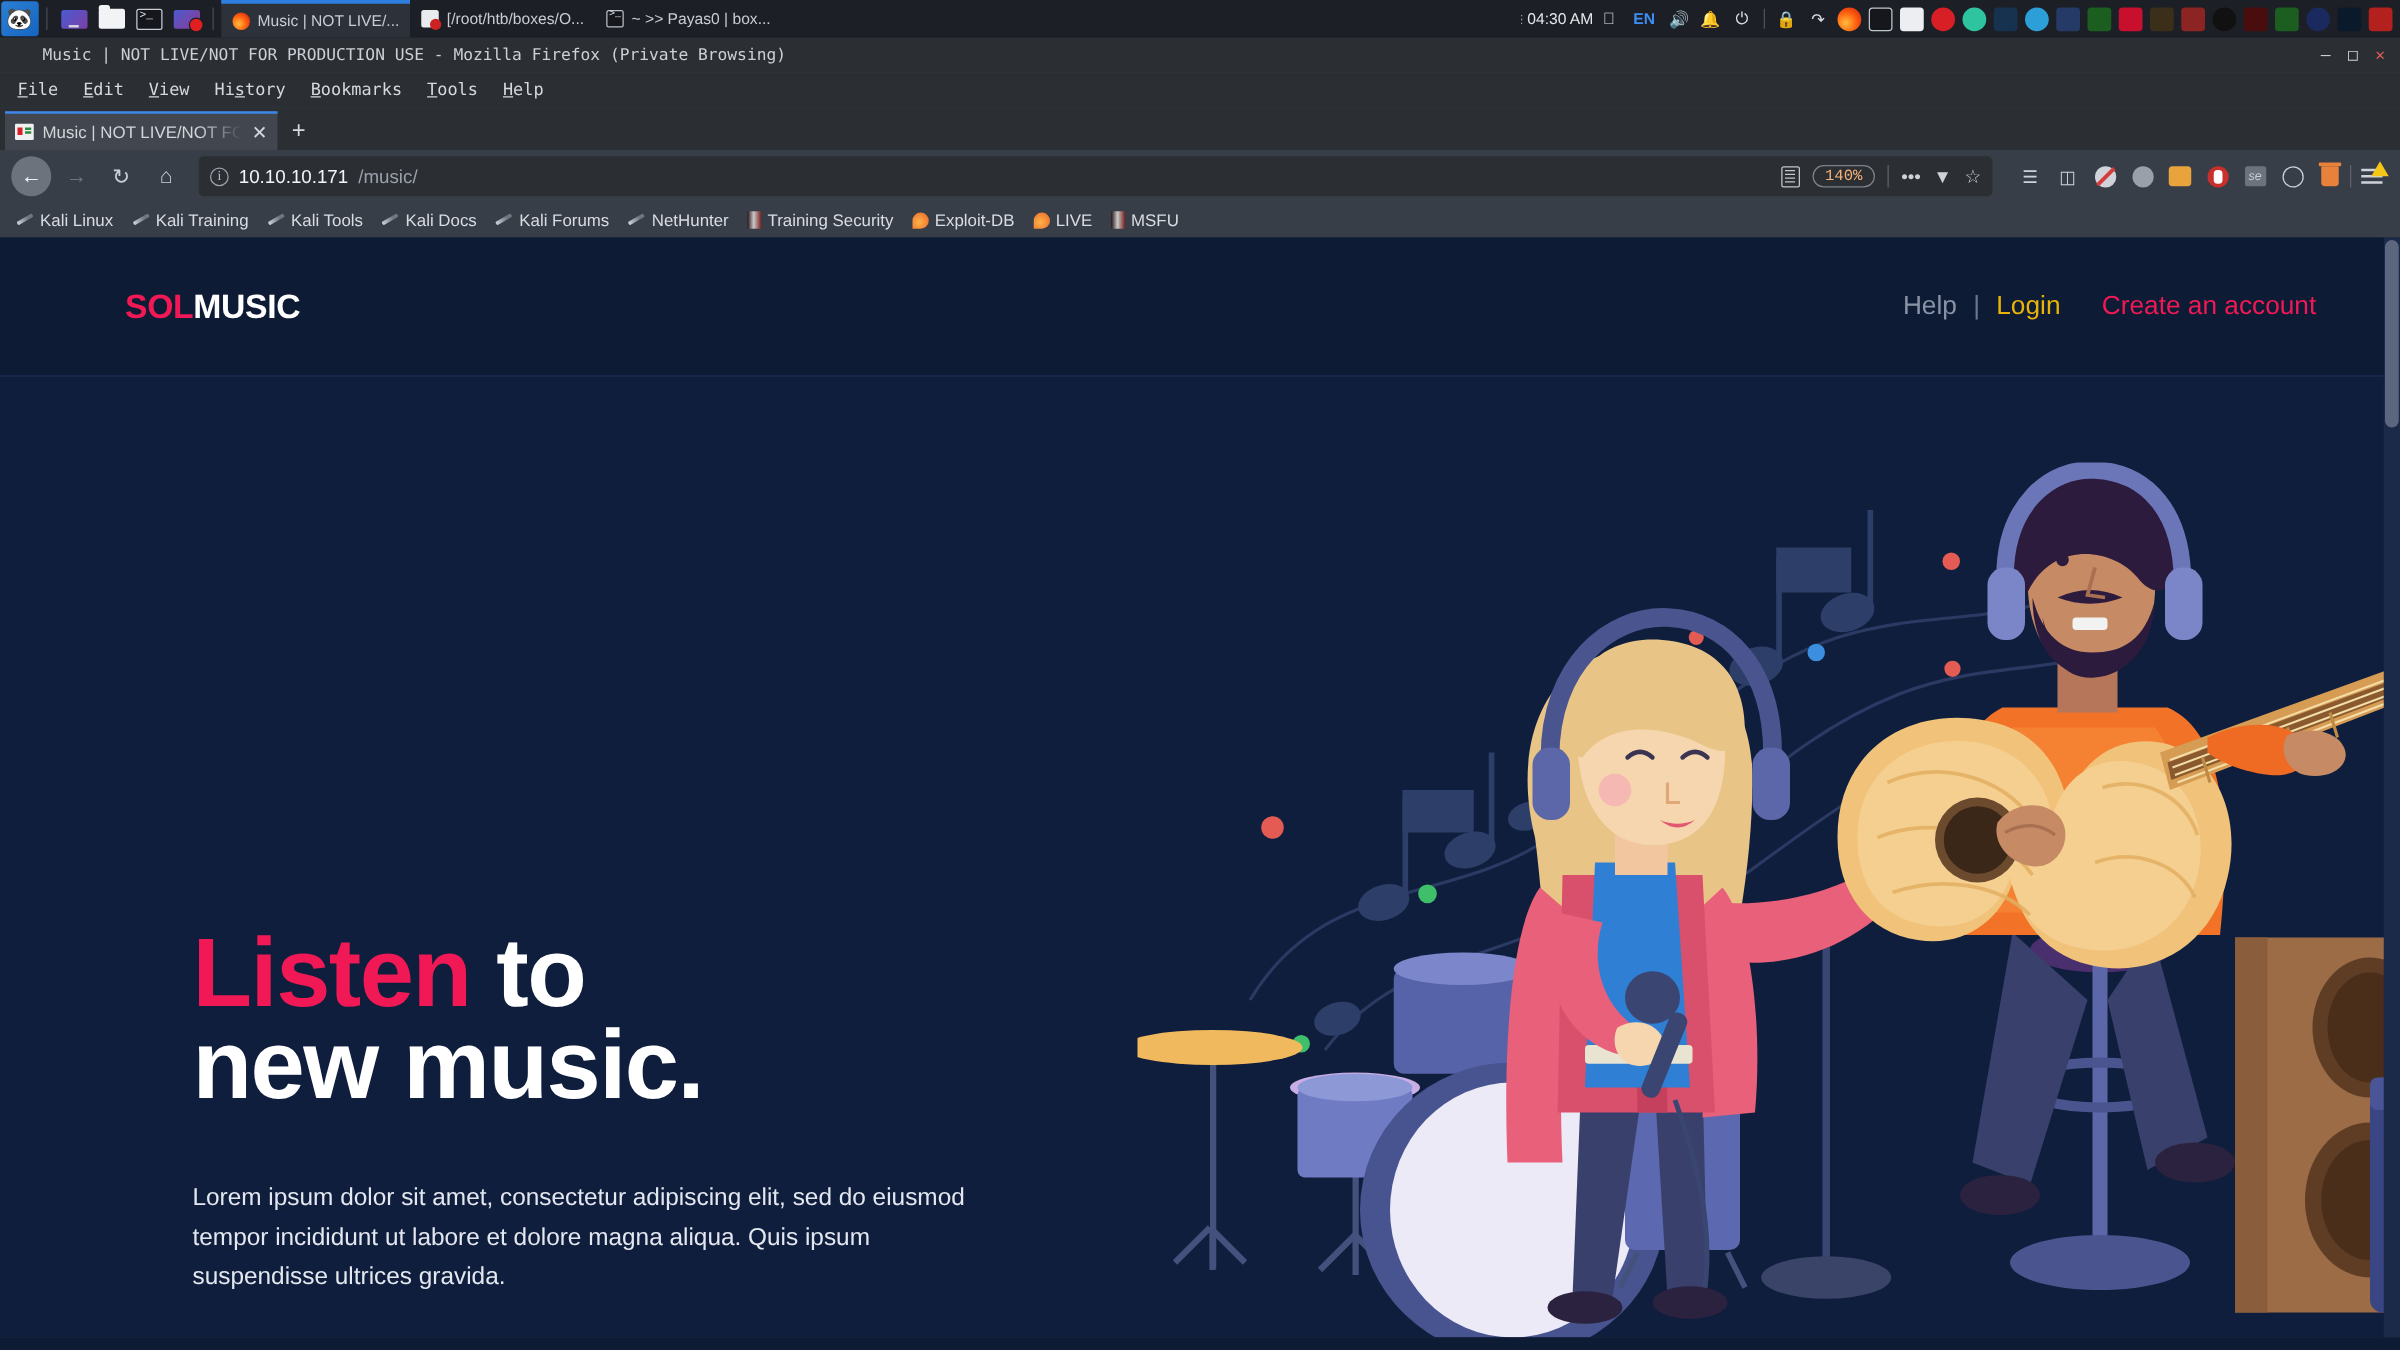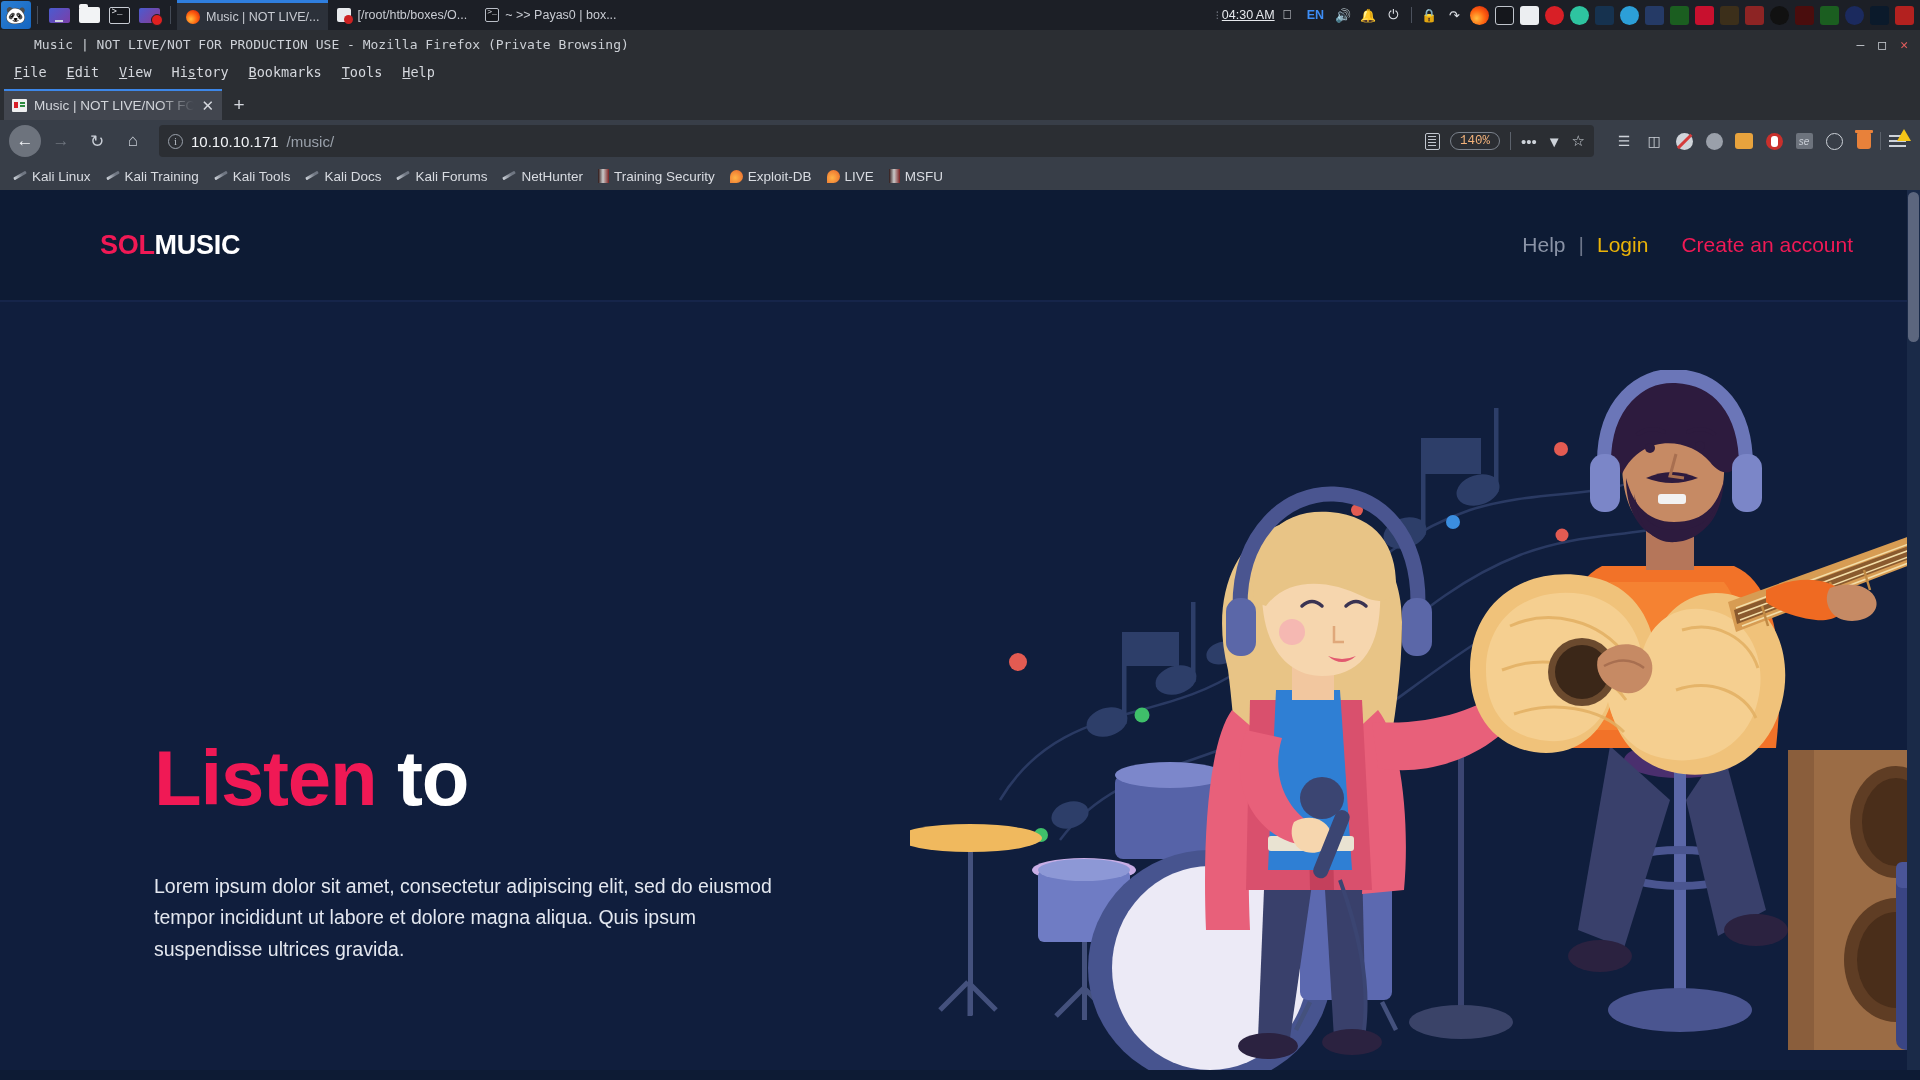--- a/index.html
+++ b/index.html
@@ -63,21 +63,21 @@
   }
   .fav-doc { background:#e9ebee; position:relative; }
   .fav-doc::after{content:"";position:absolute;right:-2px;bottom:-2px;width:9px;height:9px;
     border-radius:50%;background:#cc2222;}
   .fav-term { background:#15171c; border:1px solid #b9bec7; position:relative;}
   .fav-term::after{content:">_";position:absolute;top:-2px;left:1px;font-size:8px;color:#e8eaee;
     font-family:"Liberation Mono", monospace;}
   .tb-label { overflow:hidden; text-overflow: ellipsis; }
 
   .tb-right { margin-left:auto; display:flex; align-items:center; height:30px; padding-right:3px; }
-  .tb-clock { font-size:12.5px; color:#e6e8ec; display:flex; align-items:center; gap:4px;text-decoration:underline;}
+  .tb-clock { font-size:12.5px; color:#e6e8ec; display:flex; align-items:center; gap:4px;}
   .dots3 { letter-spacing:0; font-size:9px; line-height:7px; color:#9aa0ab; }
   .tb-ic { width:25px; height:30px; display:flex; align-items:center; justify-content:center;
      color:#dfe2e7; font-size:13px; }
   .tb-lang { color:#3d8df5; font-weight:bold; font-size:12.5px; padding:0 7px; }
   .tb-divider { width:1px;height:16px;background:#4b515d;margin:0 5px; }
   .sysi { width:19px;height:19px;border-radius:3px;display:inline-block;}
   .si-ff { background: radial-gradient(circle at 35% 65%, #ffbd3f 0%,#ff6611 45%,#e5370d 78%); border-radius:50%;}
   .si-term{ background:#15171c;border:1px solid #c0c5cd;}
   .si-doc { background:#eceef1; }
   .si-cherry{ background:#d81f26; border-radius:50% 50% 50% 50%;}
@@ -671,20 +671,21 @@
             <path d="M1012 496 C1004 420 1012 368 1030 330 C1046 386 1046 448 1036 502 Z" fill="#29b25f"></path>
             <rect x="986" y="492" width="130" height="188" rx="10" fill="#3a4584"></rect>
             <rect x="986" y="492" width="130" height="26" rx="6" fill="#4a5598"></rect>
           </g>
         </svg>
       </div>
 
       <div class="hero-copy">
         <h1 class="headline">
           <span class="hl">Listen</span><span> to</span><br>
+          <span>new music.</span>
         </h1>
         <p class="lede">Lorem ipsum dolor sit amet, consectetur adipiscing elit, sed do eiusmod tempor incididunt ut labore et dolore magna aliqua. Quis ipsum suspendisse ultrices gravida.</p>
 
       </div>
     </section>
 
     <div class="scrollbar">
       <div class="scrollthumb"></div>
     </div>
   </div>

